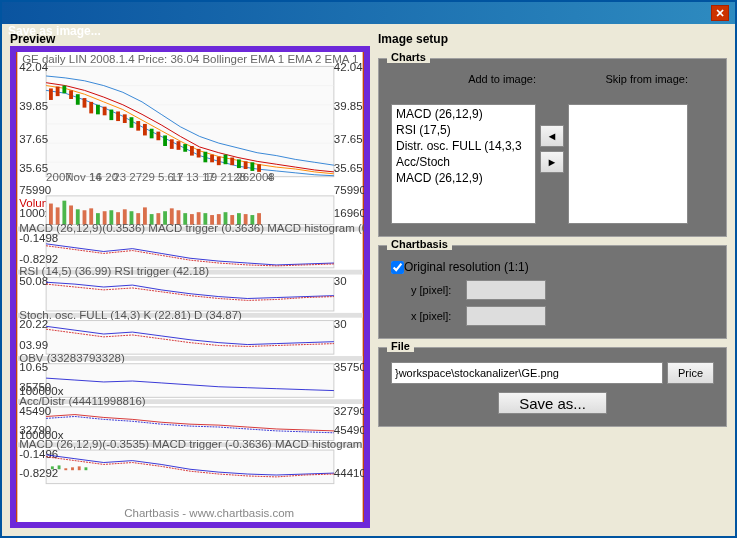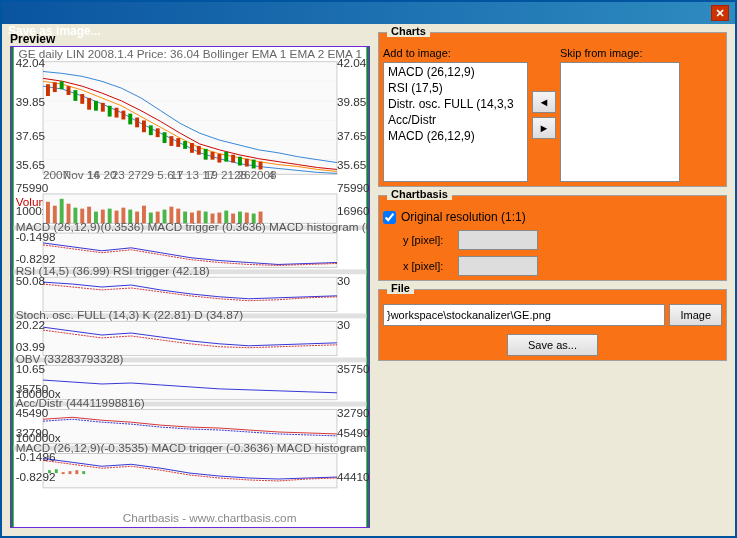--- a/index.html
+++ b/index.html
@@ -62,22 +62,22 @@
     }
 
     .preview-label {
       font-size: 12px;
       font-weight: bold;
       margin-bottom: 0;
       color: #000;
     }
 
     .chart-area {
-      border: 1px solid #6d28d9;
-      background: #15803d;
+      border: 6px solid #6d28d9;
+      background: #c2410c;
       flex: 1;
       overflow: hidden;
       position: relative;
     }
 
     .right-panel {
       flex: 1;
       display: flex;
       flex-direction: column;
       gap: 8px;
@@ -85,22 +85,22 @@
 
     .image-setup-label {
       font-size: 12px;
       font-weight: bold;
       color: #000;
       margin-bottom: 4px;
     }
 
     .section-box {
       border: 1px solid #a0a0a0;
-      background: #f97316;
-      padding: 4px;
+      background: #737373;
+      padding: 12px;
       position: relative;
     }
 
     .section-title {
       position: absolute;
       top: -8px;
       left: 8px;
       background: #ece9d8;
       padding: 0 4px;
       font-size: 11px;
@@ -114,21 +114,22 @@
 
     .charts-inner {
       display: flex;
       align-items: center;
       gap: 4px;
     }
 
     .list-label {
       font-size: 11px;
       color: #000;
-      margin-bottom: 3px;
+      margin-bottom: 19px;
+      text-align: right;
     }
 
     .list-box {
       border: 1px solid #888;
       background: #fff;
       width: 145px;
       height: 120px;
       overflow-y: auto;
       padding: 1px;
     }
@@ -164,21 +165,20 @@
 
     .resolution-inner {
       display: flex;
       flex-direction: column;
       gap: 6px;
     }
 
     .checkbox-row {
       display: flex;
       align-items: center;
-      gap: 5px;
     }
 
     .pixel-row {
       display: flex;
       align-items: center;
       gap: 5px;
       padding-left: 20px;
     }
 
     .pixel-label {
@@ -231,21 +231,21 @@
       cursor: pointer;
       font-size: 11px;
     }
 
     .save-as-btn {
       height: 22px;
       padding: 0 20px;
       border: 1px solid #888;
       background: linear-gradient(to bottom, #f5f5f5, #ddd);
       cursor: pointer;
-      font-size: 11px;
+      font-size: 15px;
     }
 
     
     .chart-svg {
       width: 100%;
       height: 100%;
     }
 
     input[type="checkbox"] {
       width: 13px;
@@ -454,31 +454,32 @@
           <rect x="56" y="433" width="3" height="3" fill="#cc3300" opacity="0.7"></rect>
           <rect x="63" y="432" width="3" height="4" fill="#cc3300" opacity="0.7"></rect>
           <rect x="70" y="433" width="3" height="3" fill="#009900" opacity="0.7"></rect>
 
           <text x="200" y="485" font-size="7" fill="#888" text-anchor="middle">Chartbasis - www.chartbasis.com</text>
         </svg>
       </div>
     </div>
 
     <div class="right-panel">
+      <div class="image-setup-label">Image setup</div>
 
       <div class="section-box charts-section">
         <span class="section-title">Charts</span>
         <div class="charts-inner">
           <div>
             <div class="list-label">Add to image:</div>
             <div class="list-box">
               <div class="list-item">MACD (26,12,9)</div>
               <div class="list-item">RSI (17,5)</div>
               <div class="list-item">Distr. osc. FULL (14,3,3</div>
-              <div class="list-item">Acc/Distr</div>
+              <div class="list-item">Acc/Stoch</div>
               <div class="list-item">MACD (26,12,9)</div>
             </div>
           </div>
 
           <div class="arrow-buttons">
             <button class="arrow-btn">◄</button>
             <button class="arrow-btn">►</button>
           </div>
 
           <div>
@@ -504,20 +505,20 @@
             <input type="text" class="pixel-input" value="" style="">
           </div>
         </div>
       </div>
 
       <div class="section-box file-section">
         <span class="section-title">File</span>
         <div class="file-inner">
           <div class="file-row">
             <input type="text" class="file-input" value="}workspace\stockanalizer\GE.png" style="">
-            <button class="save-btn">Image</button>
+            <button class="save-btn">Price</button>
           </div>
           <button class="save-as-btn">Save as...</button>
         </div>
       </div>
     </div>
   </div>
 </div>
 
 </body></html>

